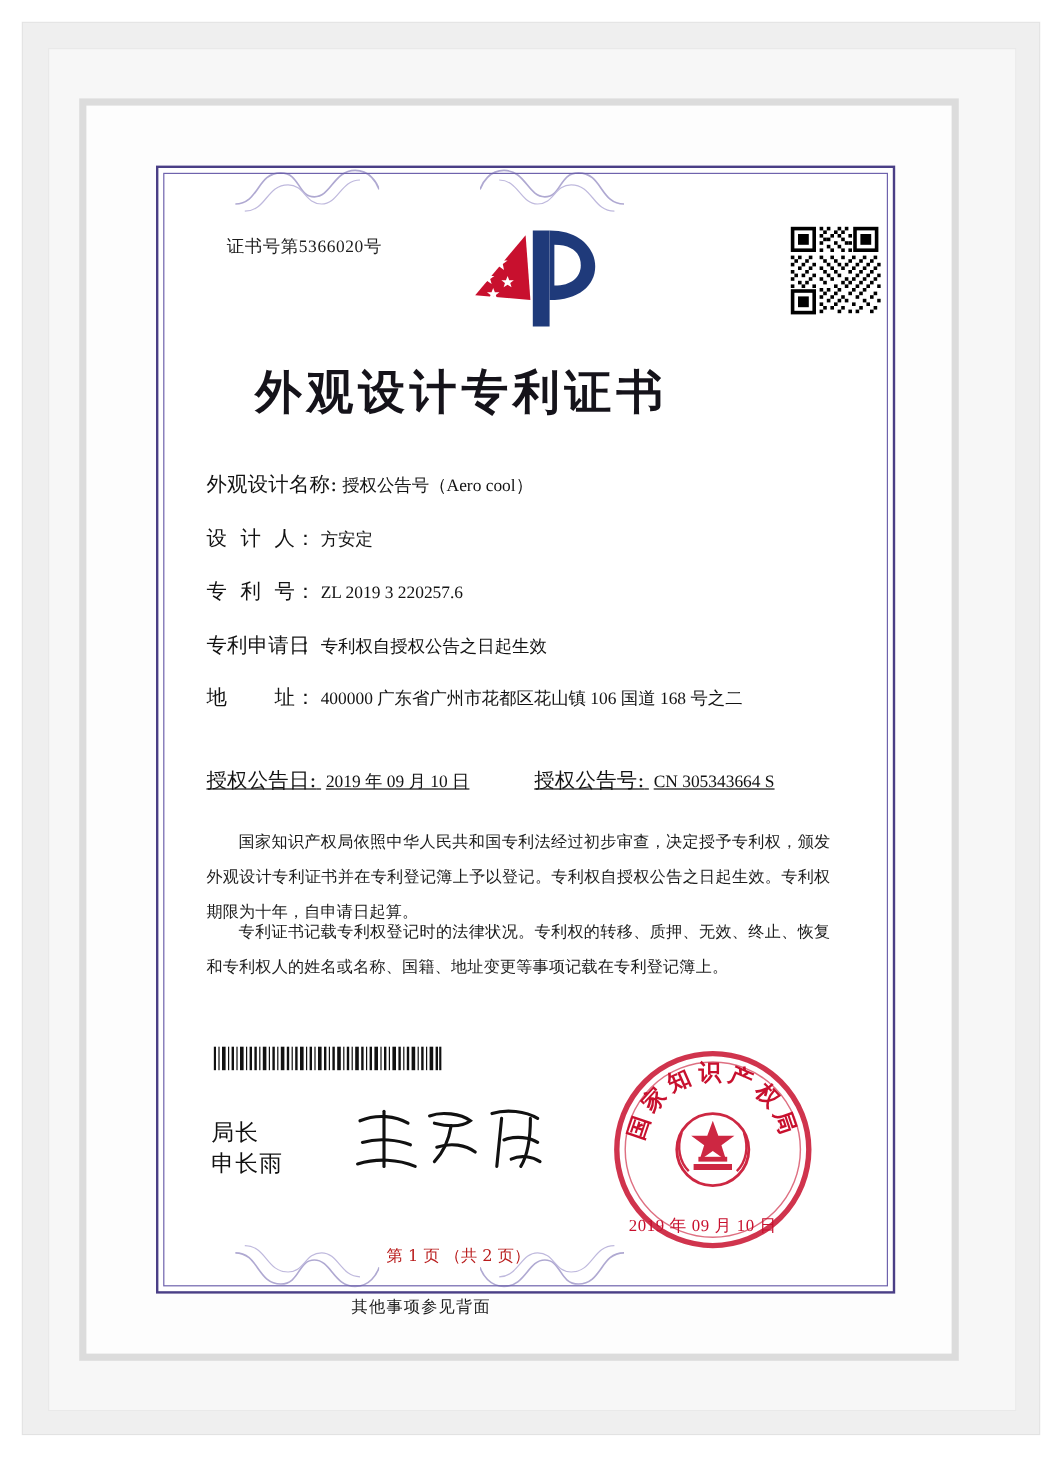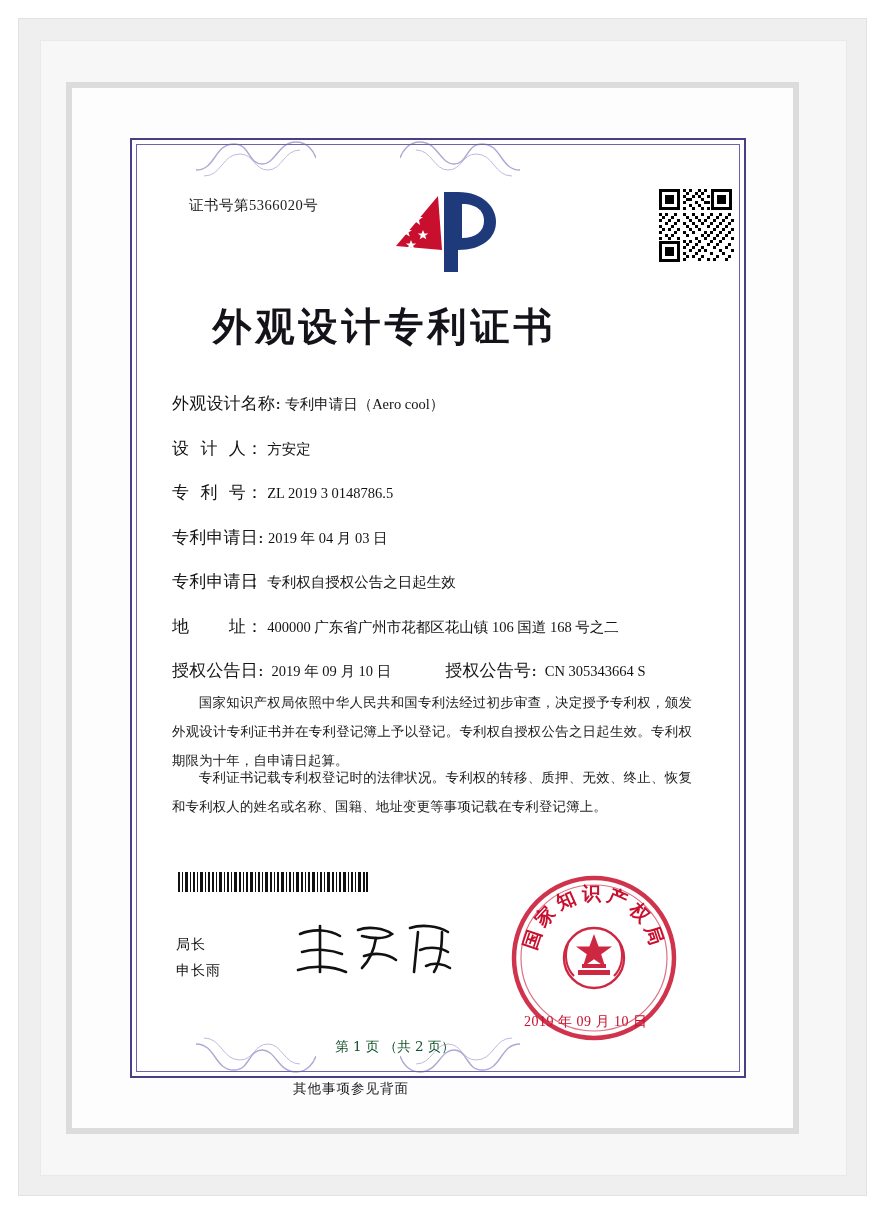--- a/index.html
+++ b/index.html
@@ -141,22 +141,23 @@
     font-family: "Liberation Serif", serif;
     font-size: 14.5px;
   }
 
   .frow-split {
     display: flex;
     align-items: baseline;
     font-size: 14.5px;
     color: #131313;
     white-space: nowrap;
-  }
-  .frow-split .seg2 { margin-left: 54px; }
+    text-decoration: underline;
+  }
+  .frow-split .seg2 { margin-left: 54px; margin-top: 24px; }
 
   
   .para {
     position: absolute;
     left: 172px;
     width: 520px;
     font-size: 13.4px;
     line-height: 29px;
     color: #1b1b1b;
     text-indent: 2em;
@@ -171,21 +172,21 @@
   .barcode {
     position: absolute;
     left: 178px; top: 872px;
     width: 190px; height: 20px;
   }
 
   
   .sig-label {
     position: absolute;
     left: 176px; top: 932px;
-    font-size: 14px;
+    font-size: 19px;
     line-height: 26px;
     color: #111;
     font-family: Liberation Serif, serif;
     letter-spacing: 1px;
   }
   .sig-script {
     position: absolute;
     left: 292px; top: 918px;
     width: 170px; height: 66px;
   }
@@ -201,25 +202,25 @@
     left: 524px; top: 1013px;
     font-size: 14px;
     color: #c8102e;
     letter-spacing: .5px;
     font-family: "Liberation Serif", serif;
   }
 
   
   .page-no {
     position: absolute;
-    left: 13px; top: 1038px;
+    left: 0; top: 1038px;
     width: 764px;
     text-align: center;
     font-size: 13.5px;
-    color: #14532d;
+    color: #b91c1c;
     font-family: "DejaVu Serif", serif;
   }
   .backside-note {
     position: absolute;
     left: 0; top: 1080px;
     width: 702px;
     text-align: center;
     font-size: 13.5px;
     color: #1a1a1a;
     font-family: "DejaVu Serif", serif;
@@ -420,39 +421,35 @@
       <rect x="68" y="71" width="3" height="3"></rect>
   </g>
 </svg>
 
 <div class="title">外观设计专利证书</div>
 
 <div class="fields">
 
   <div class="frow">
     <span class="flabel">外观设计名称:</span>
-    <span class="fvalue">专利申请日（Aero cool）</span>
+    <span class="fvalue">授权公告号（Aero cool）</span>
   </div>
 
   <div class="frow">
     <span class="flabel spread">设计人</span>
     <span class="flabel">：</span>
     <span class="fvalue">方安定</span>
   </div>
 
   <div class="frow">
     <span class="flabel spread">专利号</span>
     <span class="flabel">：</span>
-    <span class="fvalue">ZL 2019 3 0148786.5</span>
+    <span class="fvalue">ZL 2019 3 220257.6</span>
   </div>
 
-  <div class="frow">
-    <span class="flabel">专利申请日:</span>
-    <span class="fvalue">2019 年 04 月 03 日</span>
-  </div>
 
   <div class="frow">
     <span class="flabel spread">专利申请日</span>
     <span class="flabel">：</span>
     <span class="fvalue">专利权自授权公告之日起生效</span>
   </div>
 
   <div class="frow">
     <span class="flabel spread">地址</span>
     <span class="flabel">：</span>

